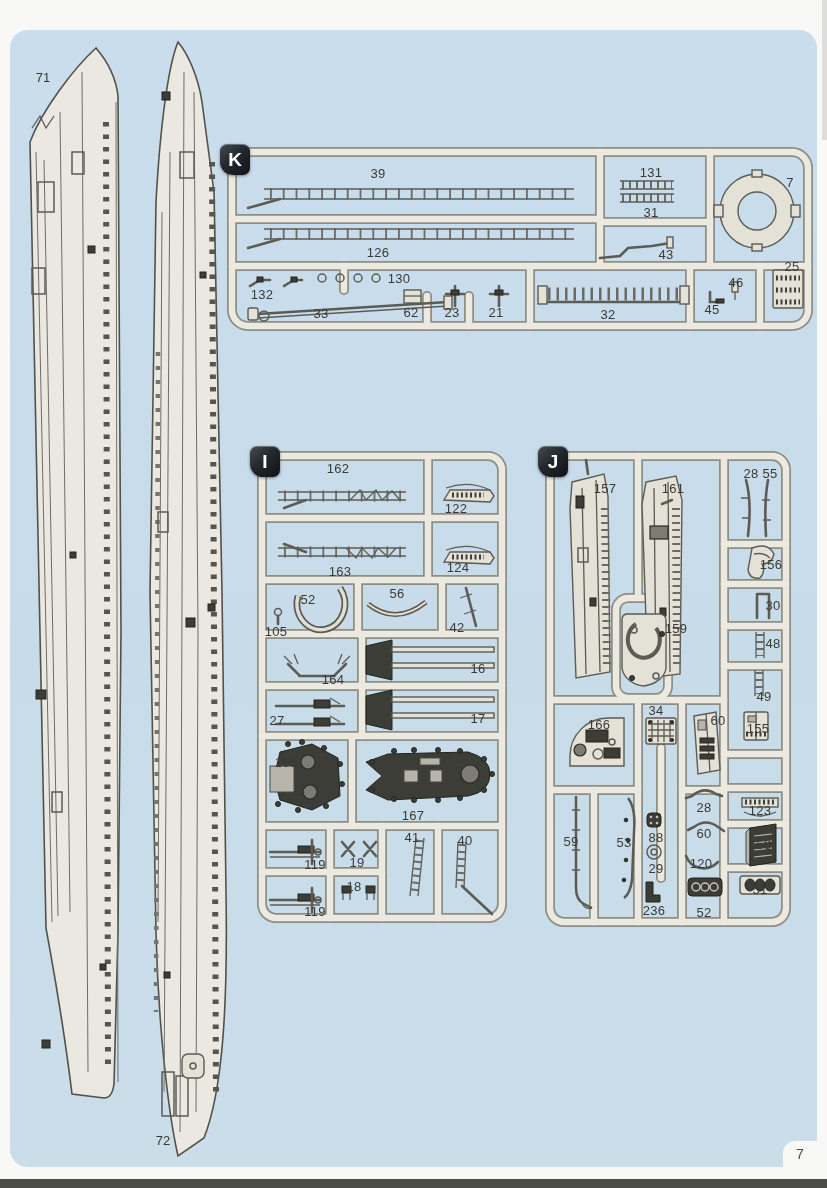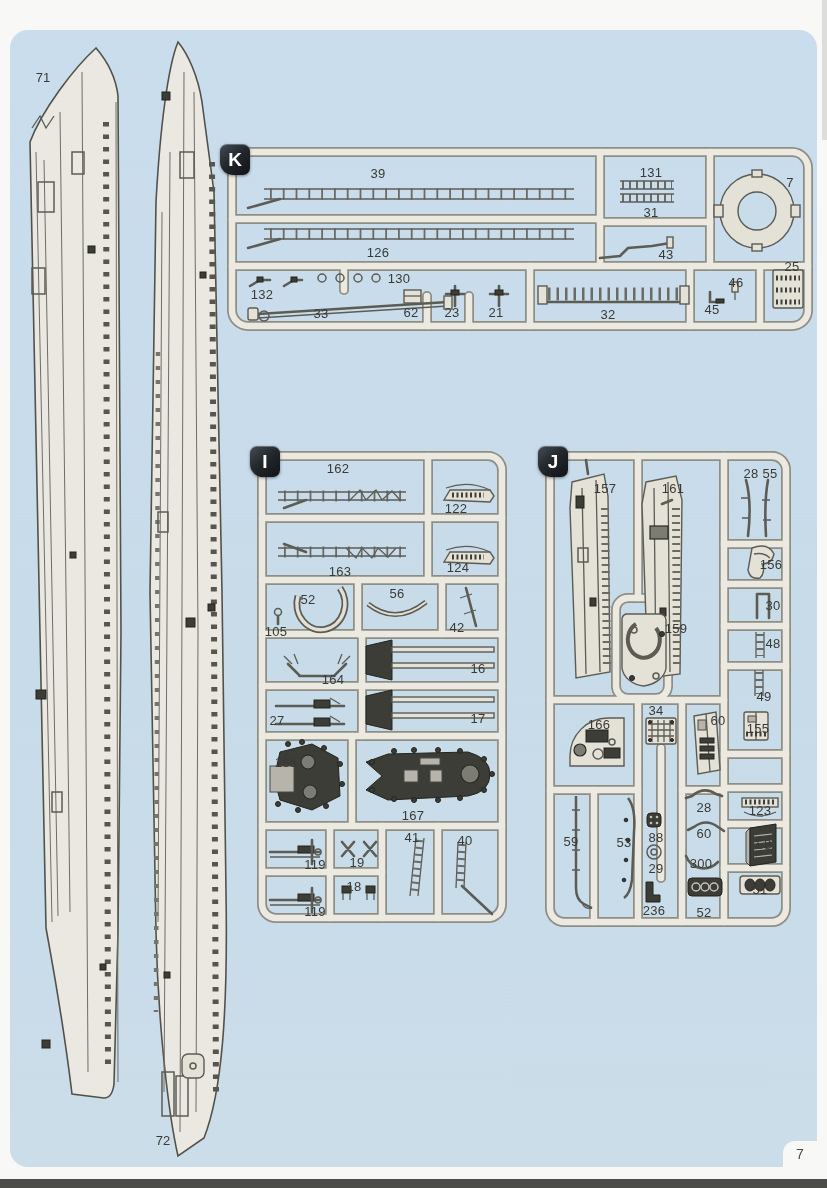--- a/index.html
+++ b/index.html
@@ -589,21 +589,21 @@
     <span class="part-label" style="left:176px;top:272px">60</span>
     <span class="part-label" style="left:216px;top:280px">155</span>
     <span class="part-label" style="left:162px;top:359px">28</span>
     <span class="part-label" style="left:218px;top:362px">123</span>
     <span class="part-label" style="left:29px;top:393px">59</span>
     <span class="part-label" style="left:82px;top:394px">53</span>
     <span class="part-label" style="left:114px;top:389px">88</span>
     <span class="part-label" style="left:114px;top:420px">29</span>
     <span class="part-label" style="left:112px;top:462px">236</span>
     <span class="part-label" style="left:162px;top:385px">60</span>
-    <span class="part-label" style="left:159px;top:415px">300</span>
+    <span class="part-label" style="left:159px;top:415px">120</span>
     <span class="part-label" style="left:162px;top:464px">52</span>
     <span class="part-label" style="left:222px;top:396px">58</span>
     <span class="part-label" style="left:218px;top:441px">51</span>
   </div>
 
   <div class="page-num-notch">
     <span class="page-num">7</span>
   </div>
 </div>
 

